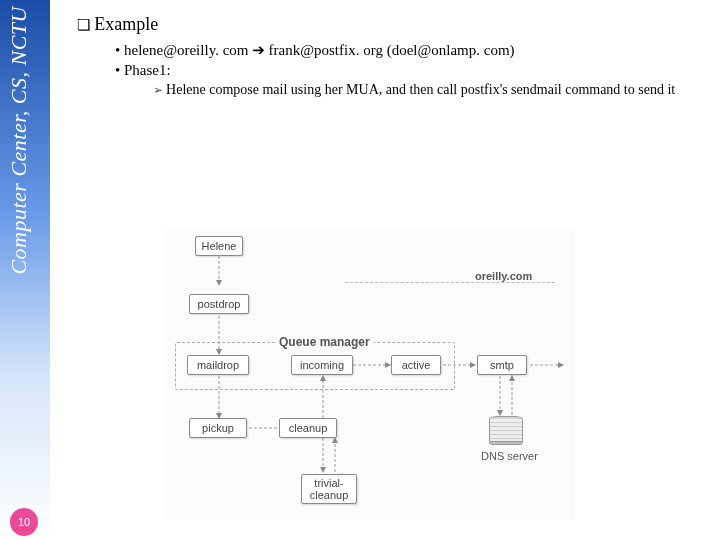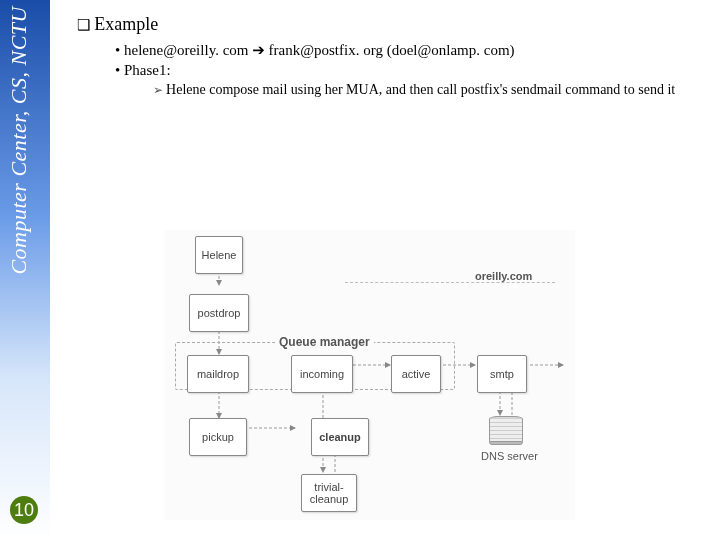--- a/index.html
+++ b/index.html
@@ -26,27 +26,27 @@
     transform: rotate(180deg);
     font-family: "Times New Roman", serif;
     font-style: italic;
     font-size: 22px;
     color: #fff;
     letter-spacing: 0.5px;
     white-space: nowrap;
   }
   .page-num {
     position: absolute;
-    left: 10px; bottom: 16px;
+    left: 10px; bottom: 4px;
     width: 28px; height: 28px;
     border-radius: 50%;
-    background: #4d7c0f;
+    background: #ec4899;
     color: #fff;
     font-family: Arial, sans-serif;
-    font-size: 18px;
+    font-size: 11px;
     display: flex;
     align-items: center;
     justify-content: center;
   }
   .content {
     position: absolute;
     left: 65px; top: 14px;
     right: 10px;
   }
   .title {
@@ -106,21 +106,21 @@
     position: absolute;
     border: 1px solid #888;
     background: #fff;
     font-size: 11px;
     color: #444;
     display: flex;
     align-items: center;
     justify-content: center;
     border-radius: 2px;
     box-shadow: 1px 1px 2px rgba(0,0,0,0.15);
-    padding: 18px 6px;
+    padding: 0 6px;
     white-space: nowrap;
   }
   .dtext {
     position: absolute;
     font-size: 11px;
     color: #555;
     font-weight: bold;
   }
   .dashbox {
     position: absolute;
@@ -224,21 +224,21 @@
   <div class="dashbox" style="left:10px; top:112px; width:280px; height:48px;"></div>
   <div class="qm-label" style="left:110px; top:105px;">Queue manager</div>
 
   <div class="dbox" style="left:22px; top:125px; width:62px; height:20px;">maildrop</div>
   <div class="dbox" style="left:126px; top:125px; width:62px; height:20px;">incoming</div>
   <div class="dbox" style="left:226px; top:125px; width:50px; height:20px;">active</div>
 
   <div class="dbox" style="left:312px; top:125px; width:50px; height:20px;">smtp</div>
 
   <div class="dbox" style="left:24px; top:188px; width:58px; height:20px;">pickup</div>
-  <div class="dbox" style="left:146px; top:188px; width:58px; height:20px;font-weight:bold;">cleanup</div>
+  <div class="dbox" style="left:114px; top:188px; width:58px; height:20px;">cleanup</div>
 
   <div class="dns" style="left:324px; top:186px;">
     <div class="top"></div>
       <div class="body"></div>
       <div class="base"></div>
   </div>
   <div class="dtext" style="left:316px; top:220px; font-weight:normal;">DNS server</div>
 
   <div class="dbox" style="left:136px; top:244px; width:56px; height:30px; white-space:normal; line-height:1.1; text-align:center;">trivial-
 cleanup</div>

